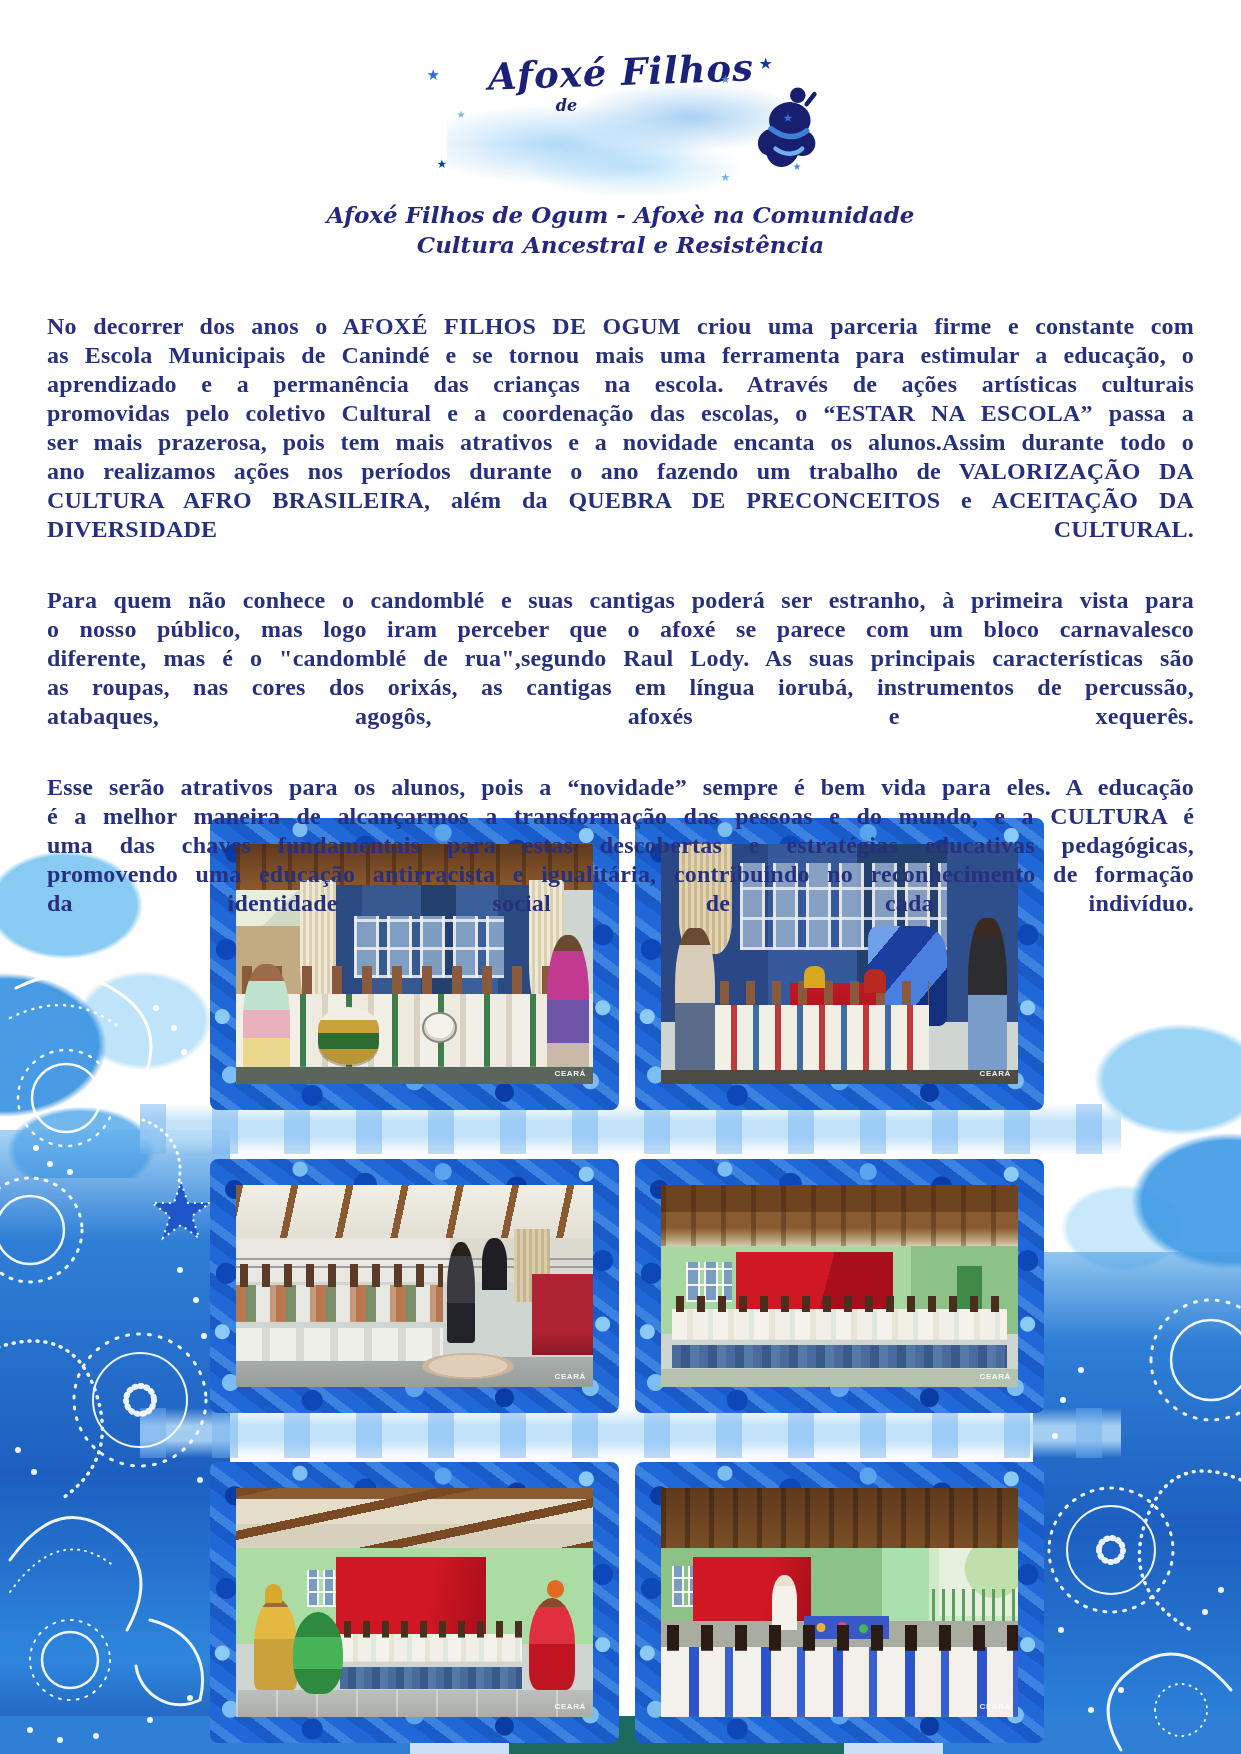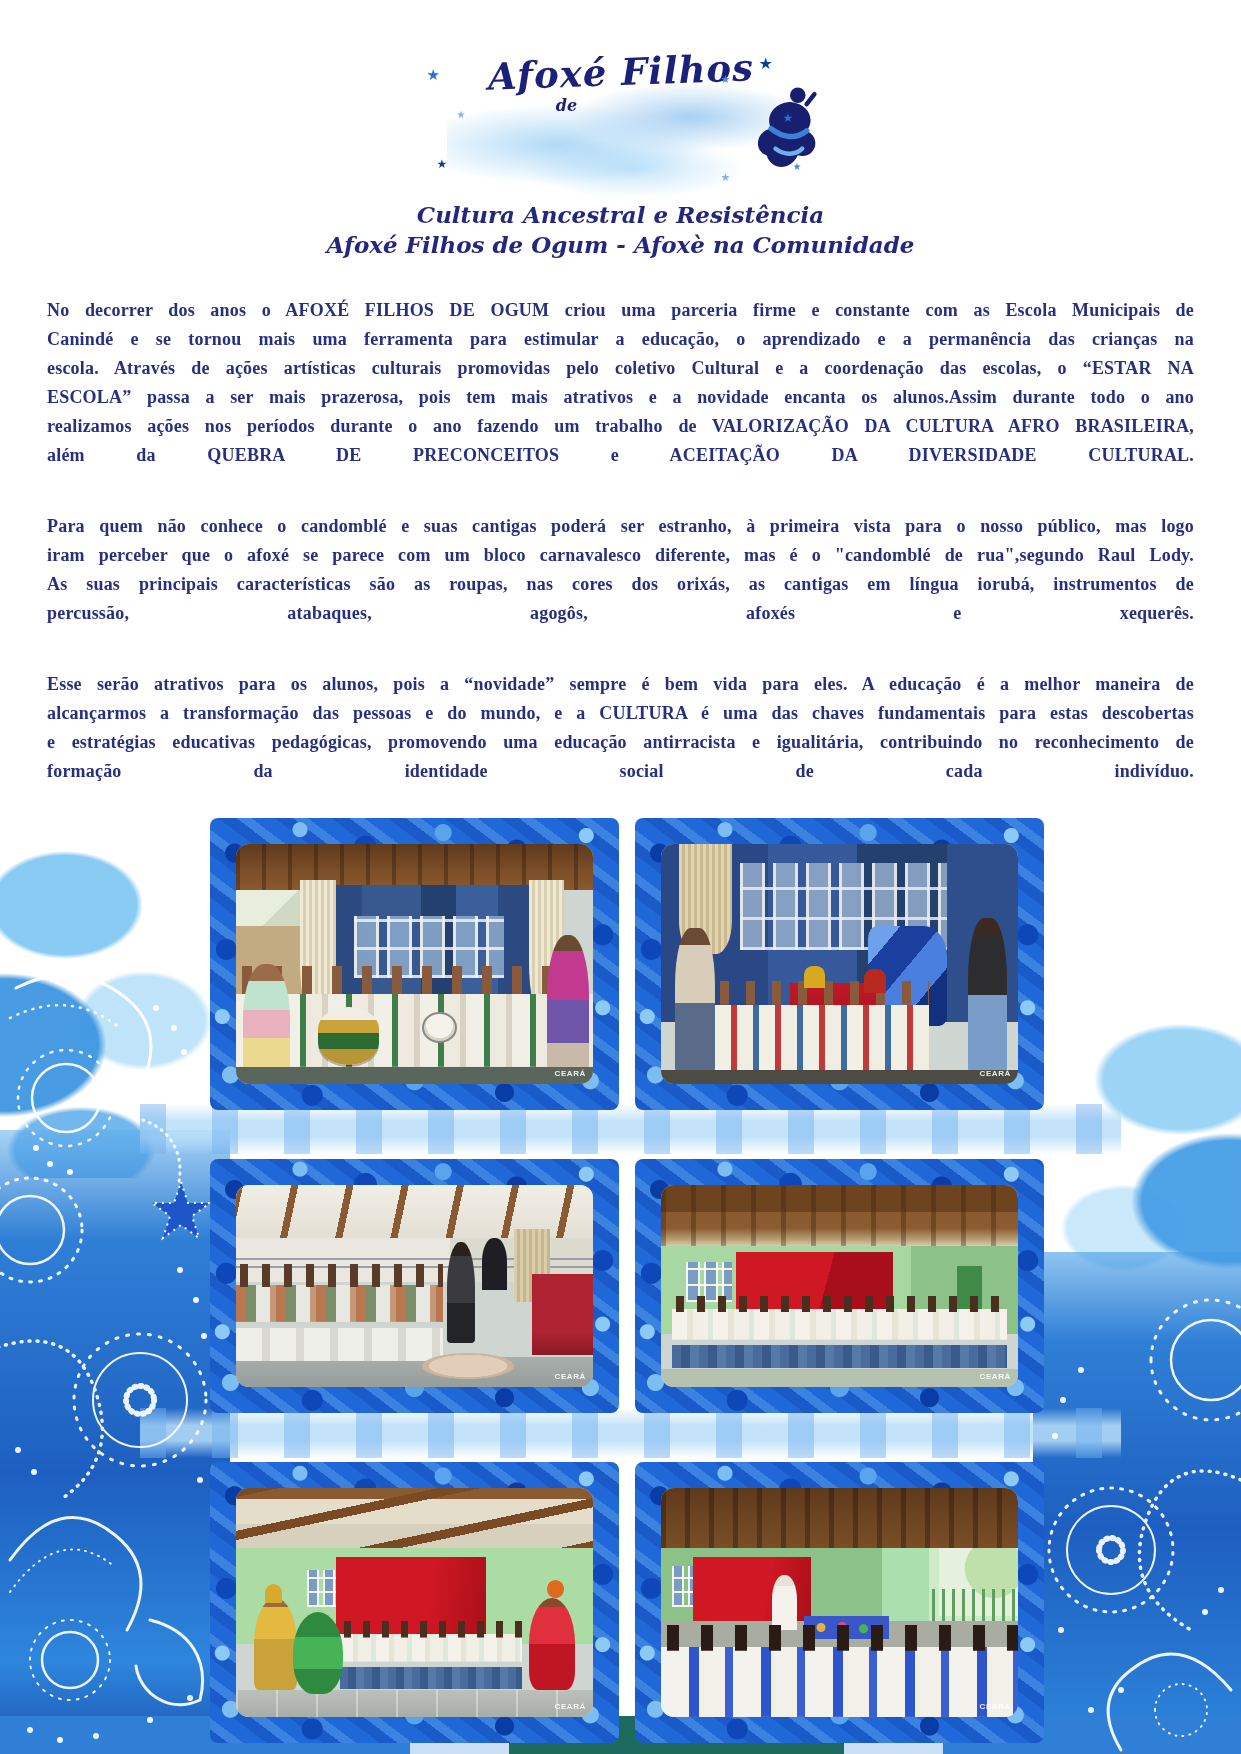--- a/index.html
+++ b/index.html
@@ -54,23 +54,23 @@
   .star{position:absolute;line-height:1;z-index:2;}
   .dancer{position:absolute;right:-8px;top:36px;}
 
   
   .subtitle{position:absolute;top:200px;left:0;width:100%;text-align:center;z-index:2;
     font-family:"DejaVu Serif",serif;font-style:italic;font-weight:bold;
     color:#23277e;font-size:23px;line-height:30px;}
 
   
   .body-text{position:absolute;top:296px;left:47px;width:1147px;z-index:2;}
-  .body-text p{font-family:"Liberation Serif",serif;font-weight:bold;font-size:18px;
+  .body-text p{font-family:"Liberation Serif",serif;font-weight:bold;font-size:24px;
     line-height:29px;color:#27307f;text-align:justify;text-align-last:justify;
-    word-spacing:9px;letter-spacing:.2px;margin:0 0 42px 0;}
+    word-spacing:9px;letter-spacing:.2px;margin:16px 0 42px 0;}
   .body-text p:last-child{margin-bottom:0;}
 
   
   .grid{position:absolute;left:210px;top:818px;z-index:1;display:grid;
     grid-template-columns:409px 409px;grid-template-rows:292px 254px 281px;gap:49px 16px;}
   .frame{position:relative;border-radius:8px;padding:26px;background-color:#2068d8;
     background-image:
       radial-gradient(circle at 6% 12%, #0a3ca6 0 9px, rgba(0,0,0,0) 10px),
       radial-gradient(circle at 22% 4%, #7cbdf2 0 7px, rgba(0,0,0,0) 8px),
       radial-gradient(circle at 38% 10%, #0d47b8 0 11px, rgba(0,0,0,0) 12px),
@@ -80,21 +80,21 @@
       radial-gradient(circle at 5% 88%, #7cbdf2 0 8px, rgba(0,0,0,0) 9px),
       radial-gradient(circle at 25% 95%, #0d47b8 0 10px, rgba(0,0,0,0) 11px),
       radial-gradient(circle at 50% 90%, #5aa4ee 0 9px, rgba(0,0,0,0) 10px),
       radial-gradient(circle at 72% 94%, #0a3ca6 0 9px, rgba(0,0,0,0) 10px),
       radial-gradient(circle at 93% 90%, #7cbdf2 0 8px, rgba(0,0,0,0) 9px),
       radial-gradient(circle at 4% 45%, #0d47b8 0 10px, rgba(0,0,0,0) 11px),
       radial-gradient(circle at 96% 40%, #0d47b8 0 10px, rgba(0,0,0,0) 11px),
       radial-gradient(circle at 96% 65%, #8ccaf6 0 7px, rgba(0,0,0,0) 8px),
       radial-gradient(circle at 3% 68%, #8ccaf6 0 7px, rgba(0,0,0,0) 8px),
       repeating-linear-gradient(37deg, rgba(10,60,166,.30) 0 11px, rgba(124,189,242,.30) 11px 20px, rgba(32,104,216,0) 20px 34px);}
-  .photo{position:relative;width:100%;height:100%;overflow:hidden;border-radius:13px;background:#cfd6d2;padding-left:8px;}
+  .photo{position:relative;width:100%;height:100%;overflow:hidden;border-radius:1px;background:#cfd6d2;padding-left:8px;}
   .photo>div{position:absolute;}
   .wm{position:absolute;right:7px;bottom:6px;z-index:5;color:rgba(255,255,255,.9);
       font-family:"Liberation Sans",sans-serif;font-weight:bold;font-size:8px;letter-spacing:.6px;}
 
   
   .p1 .roof{left:0;top:0;right:0;height:19%;background:
      repeating-linear-gradient(90deg, rgba(40,20,8,.35) 0 4px, rgba(0,0,0,0) 4px 26px),
      linear-gradient(180deg,#5e3a1e,#7d4e28 60%,#8a5a30);}
   .p1 .sky{left:0;top:19%;width:24%;height:22%;background:linear-gradient(135deg,#e7efdc 0 45%,#cfd9c4 45% 75%,#bcc9b0);}
   .p1 .wall{left:0;top:34%;width:24%;height:38%;background:#c2ab82;}
@@ -332,22 +332,22 @@
     <svg class="dancer" width="78" height="100" viewBox="0 0 70 90">
       <circle cx="42" cy="12" r="7" fill="#171f6e"></circle>
       <path d="M50 20 l7 -9" stroke="#171f6e" stroke-width="4" stroke-linecap="round"></path>
       <path d="M36 18 C52 20 58 34 50 44 C64 50 58 70 42 66 C36 80 18 80 14 66 C2 62 4 44 18 42 C12 30 22 18 36 18Z" fill="#171f6e"></path>
       <path d="M18 42 C28 50 40 52 50 44" stroke="#3e7fd8" stroke-width="5" fill="none" stroke-linecap="round"></path>
       <path d="M22 60 C30 66 40 66 46 60" stroke="#6fb0f0" stroke-width="4" fill="none" stroke-linecap="round"></path>
     </svg>
   </header>
 
   <div class="subtitle">
+    <div>Afoxé Filhos de Ogum - Afoxè na Comunidade</div>
     <div>Cultura Ancestral e Resistência</div>
-    <div>Afoxé Filhos de Ogum - Afoxè na Comunidade</div>
   </div>
 
   <section class="body-text">
     <p>No decorrer dos anos o AFOXÉ FILHOS DE OGUM criou uma parceria firme e constante com as Escola Municipais de Canindé e se tornou mais uma ferramenta para estimular a educação, o aprendizado e a permanência das crianças na escola. Através de ações artísticas culturais promovidas pelo coletivo Cultural e a coordenação das escolas, o “ESTAR NA ESCOLA” passa a ser mais prazerosa, pois tem mais atrativos e a novidade encanta os alunos.Assim durante todo o ano realizamos ações nos períodos durante o ano fazendo um trabalho de VALORIZAÇÃO DA CULTURA AFRO BRASILEIRA, além da QUEBRA DE PRECONCEITOS e ACEITAÇÃO DA DIVERSIDADE CULTURAL.</p>
     <p>Para quem não conhece o candomblé e suas cantigas poderá ser estranho, à primeira vista para o nosso público, mas logo iram perceber que o afoxé se parece com um bloco carnavalesco diferente, mas é o "candomblé de rua",segundo Raul Lody. As suas principais características são as roupas, nas cores dos orixás, as cantigas em língua iorubá, instrumentos de percussão, atabaques, agogôs, afoxés e xequerês.</p>
     <p>Esse serão atrativos para os alunos, pois a “novidade” sempre é bem vida para eles. A educação é a melhor maneira de alcançarmos a transformação das pessoas e do mundo, e a CULTURA é uma das chaves fundamentais para estas descobertas e estratégias educativas pedagógicas, promovendo uma educação antirracista e igualitária, contribuindo no reconhecimento de formação da identidade social de cada indivíduo.</p>
   </section>
 
   <section class="grid">
 

